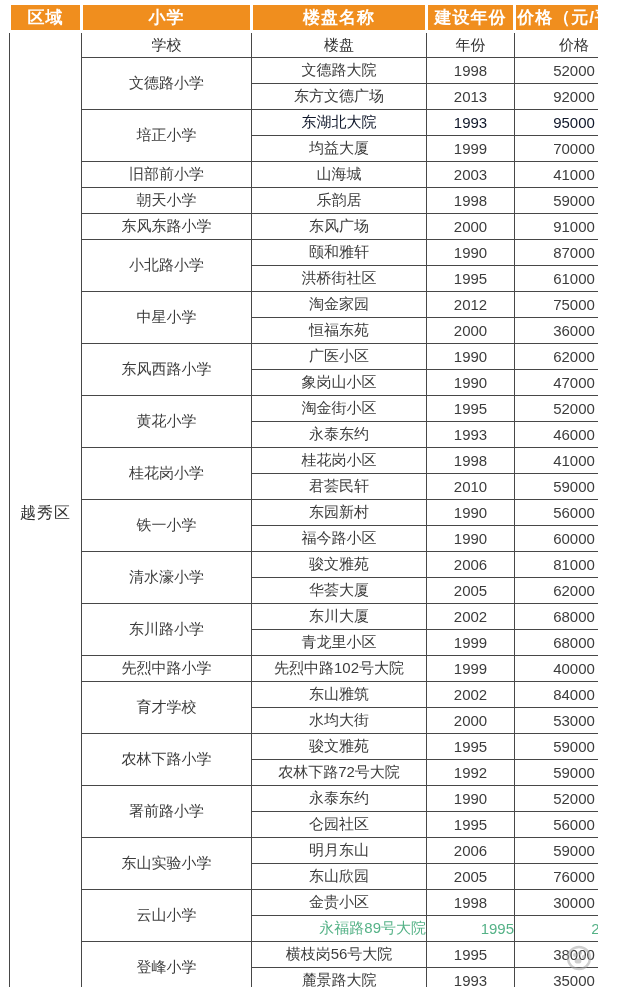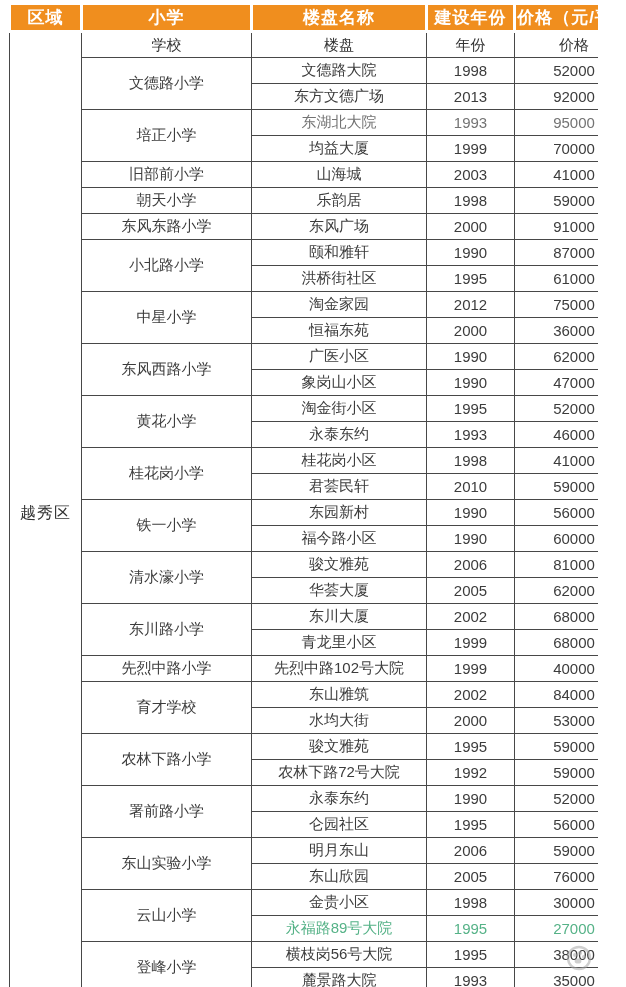--- a/index.html
+++ b/index.html
@@ -43,22 +43,22 @@
     color: #3c3c3c;
     padding: 0;
     height: 25px;
     background: #ffffff;
     overflow: hidden;
     white-space: nowrap;
   }
   td.subhdr { font-size: 15px; color: #333333; height: 24px; }
   td.region-cell { font-size: 16px; color: #333333; letter-spacing: 1px; }
   td.school-cell { font-size: 15px; }
-  td.hl-red   { color: #737373; }
-  td.hl-green { color: #55B287; }
+  td.hl-red   { color: #0f172a; }
+  td.hl-green { color: #55B287; text-align: right; }
 
   .watermark {
     position: absolute;
     right: 4px;
     bottom: 14px;
     display: flex;
     align-items: center;
     gap: 4px;
     opacity: 0.55;
     pointer-events: none;

